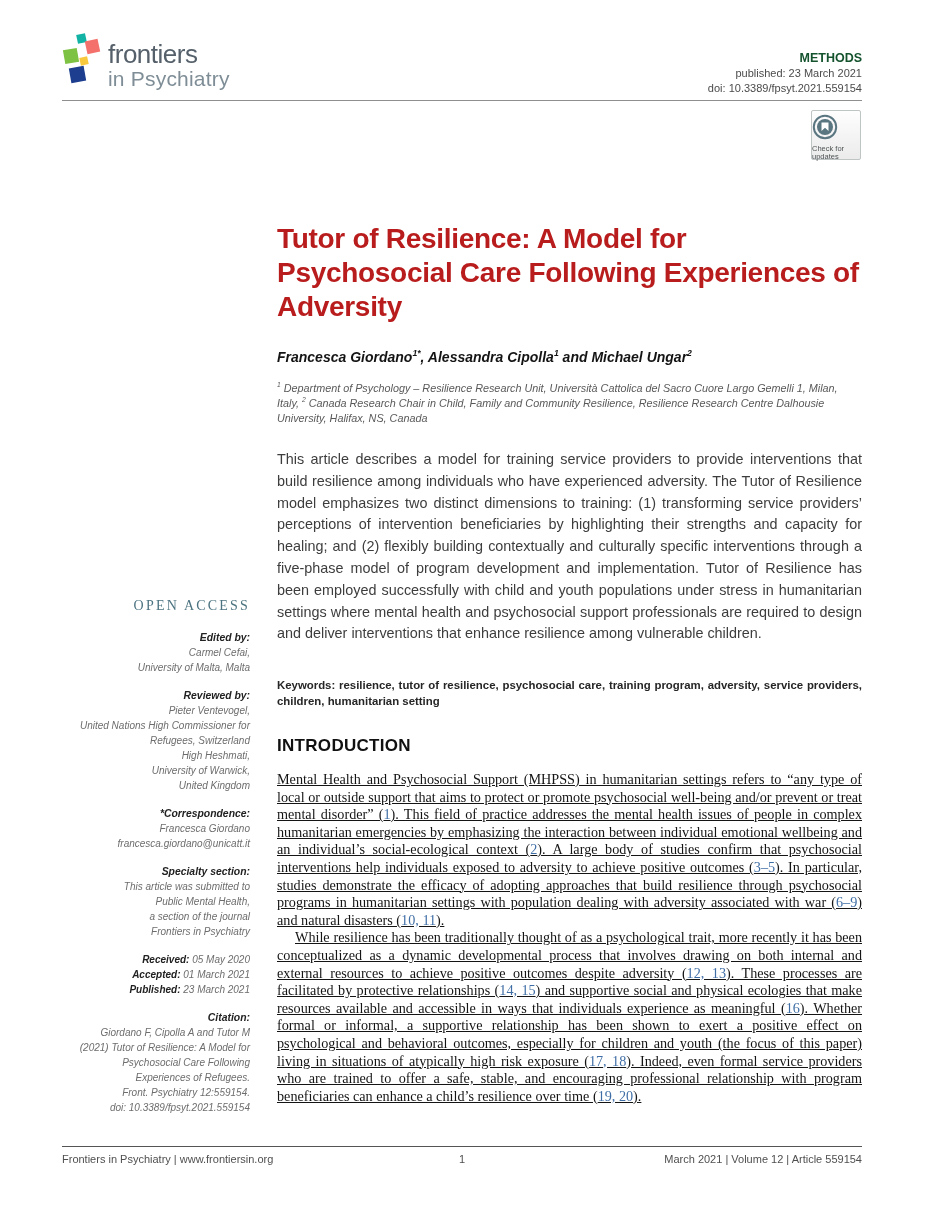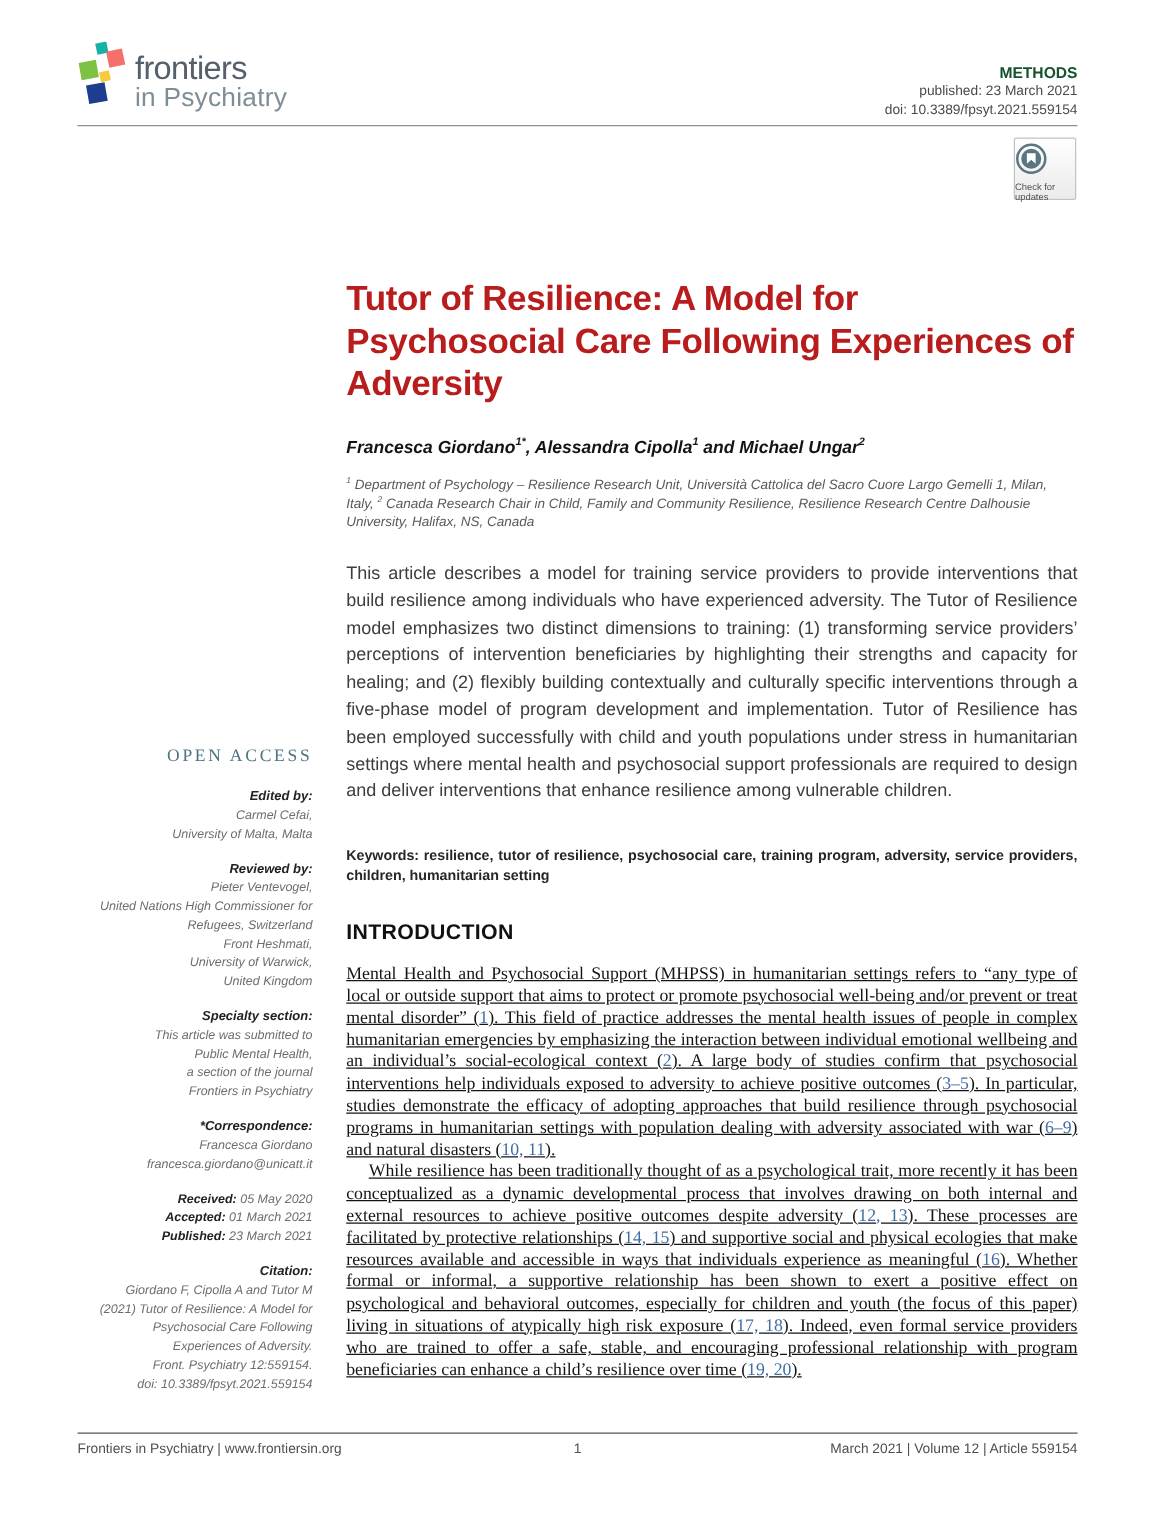--- a/index.html
+++ b/index.html
@@ -118,47 +118,47 @@
       <div class="sb-group">
         <div class="sb-label">Edited by:</div>
         <div class="sb-line">Carmel Cefai,</div>
         <div class="sb-line">University of Malta, Malta</div>
       </div>
       <div class="sb-group">
         <div class="sb-label">Reviewed by:</div>
         <div class="sb-line">Pieter Ventevogel,</div>
         <div class="sb-line">United Nations High Commissioner for</div>
         <div class="sb-line">Refugees, Switzerland</div>
-        <div class="sb-line">Front Heshmati,</div>
+        <div class="sb-line">High Heshmati,</div>
         <div class="sb-line">University of Warwick,</div>
         <div class="sb-line">United Kingdom</div>
+      </div>
+      <div class="sb-group">
+        <div class="sb-label">*Correspondence:</div>
+        <div class="sb-line">Francesca Giordano</div>
+        <div class="sb-line sb-email">francesca.giordano@unicatt.it</div>
       </div>
       <div class="sb-group">
         <div class="sb-label">Specialty section:</div>
         <div class="sb-line">This article was submitted to</div>
         <div class="sb-line">Public Mental Health,</div>
         <div class="sb-line">a section of the journal</div>
         <div class="sb-line">Frontiers in Psychiatry</div>
-      </div>
-      <div class="sb-group">
-        <div class="sb-label">*Correspondence:</div>
-        <div class="sb-line">Francesca Giordano</div>
-        <div class="sb-line sb-email">francesca.giordano@unicatt.it</div>
       </div>
       <div class="sb-group">
         <div class="sb-line"><span class="sb-label-inline">Received:</span> 05 May 2020</div>
         <div class="sb-line"><span class="sb-label-inline">Accepted:</span> 01 March 2021</div>
         <div class="sb-line"><span class="sb-label-inline">Published:</span> 23 March 2021</div>
       </div>
       <div class="sb-group">
         <div class="sb-label">Citation:</div>
         <div class="sb-line">Giordano F, Cipolla A and Tutor M</div>
         <div class="sb-line">(2021) Tutor of Resilience: A Model for</div>
         <div class="sb-line">Psychosocial Care Following</div>
-        <div class="sb-line">Experiences of Adversity.</div>
+        <div class="sb-line">Experiences of Refugees.</div>
         <div class="sb-line">Front. Psychiatry 12:559154.</div>
         <div class="sb-line">doi: 10.3389/fpsyt.2021.559154</div>
       </div>
     </div>
 
   <div class="footer-rule"></div>
   <div class="footer">
     <span class="footer-left">Frontiers in Psychiatry | www.frontiersin.org</span>
     <span class="footer-center">1</span>
     <span class="footer-right">March 2021 | Volume 12 | Article 559154</span>

